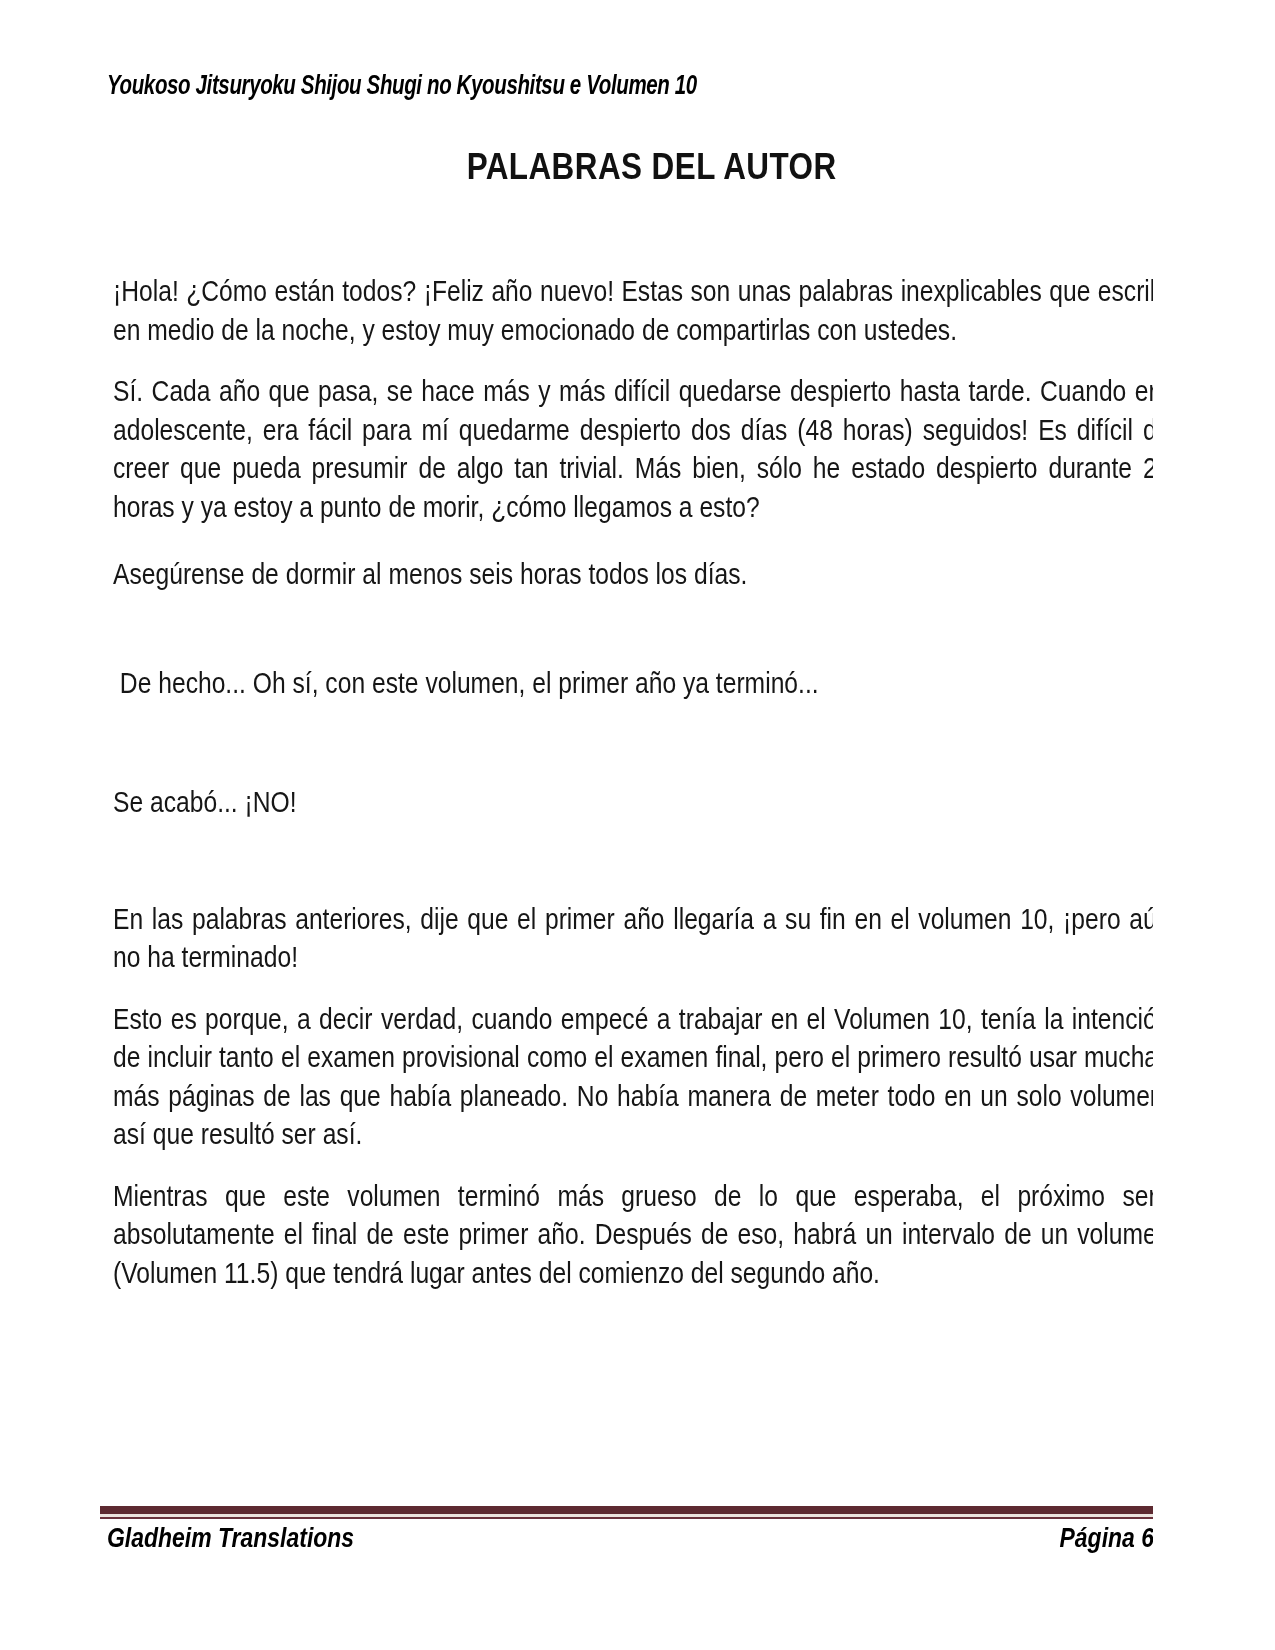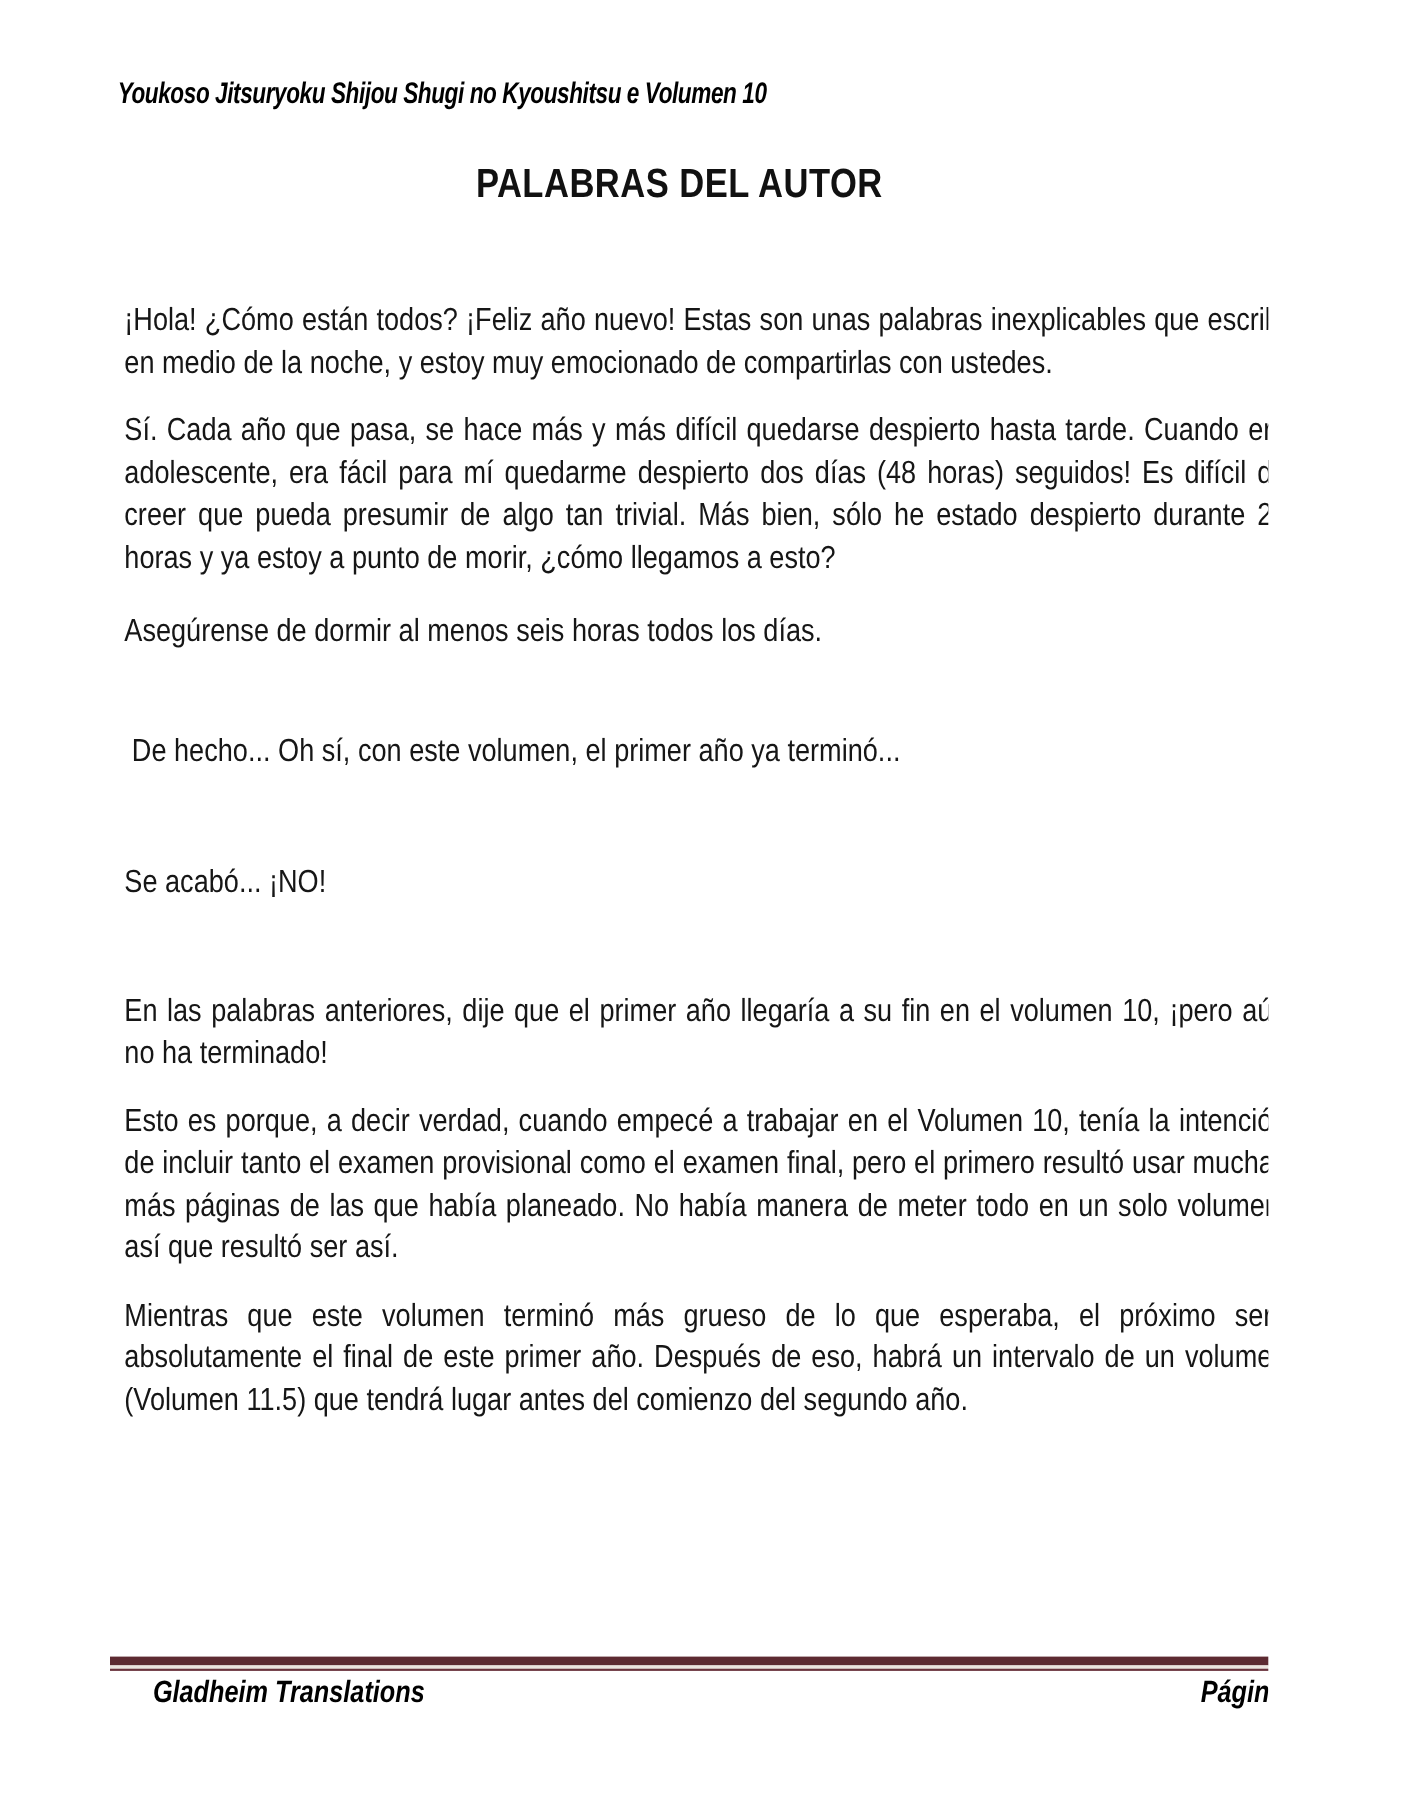--- a/index.html
+++ b/index.html
@@ -16,21 +16,21 @@
   .doc-header{
     position:absolute;top:70px;left:107px;
     font-weight:bold;font-style:italic;
     font-size:27px;letter-spacing:-0.5px;
     white-space:nowrap;color:#000;
     transform:scaleX(0.76);transform-origin:0 50%;
   }
 
   
   .doc-title{
-    position:absolute;top:146px;left:88px;width:1060px;
+    position:absolute;top:146px;left:122px;width:1060px;
     display:flex;justify-content:center;
   }
   .doc-title span{
     font-size:37px;font-weight:bold;letter-spacing:0.5px;
     white-space:nowrap;color:#111;
     transform:scaleX(0.85);transform-origin:50% 50%;
   }
 
   
   .body-text{
@@ -50,21 +50,21 @@
   
   .footer-rule{position:absolute;left:100px;top:1506px;width:1067px;}
   .footer-rule .thick{height:8px;}
   .footer-rule .gap{height:3px;background:#ece4de;}
   .footer-rule .thin{height:2px;}
 
   
   .footer-row{
     position:absolute;left:107px;top:1522px;width:1060px;
     display:flex;justify-content:space-between;align-items:flex-start;
-    font-weight:bold;font-style:italic;font-size:28px;color:#000;margin-left:32px;
+    font-weight:bold;font-style:italic;font-size:28px;color:#000;
   }
   .footer-row .fleft{transform:scaleX(0.82);transform-origin:0 50%;white-space:nowrap;}
   .footer-row .fright{transform:scaleX(0.82);transform-origin:100% 50%;white-space:nowrap;}
 </style>
 </head>
 <body>
 
 <div class="page">
 
   <div class="doc-header">Youkoso Jitsuryoku Shijou Shugi no Kyoushitsu e Volumen 10</div>

